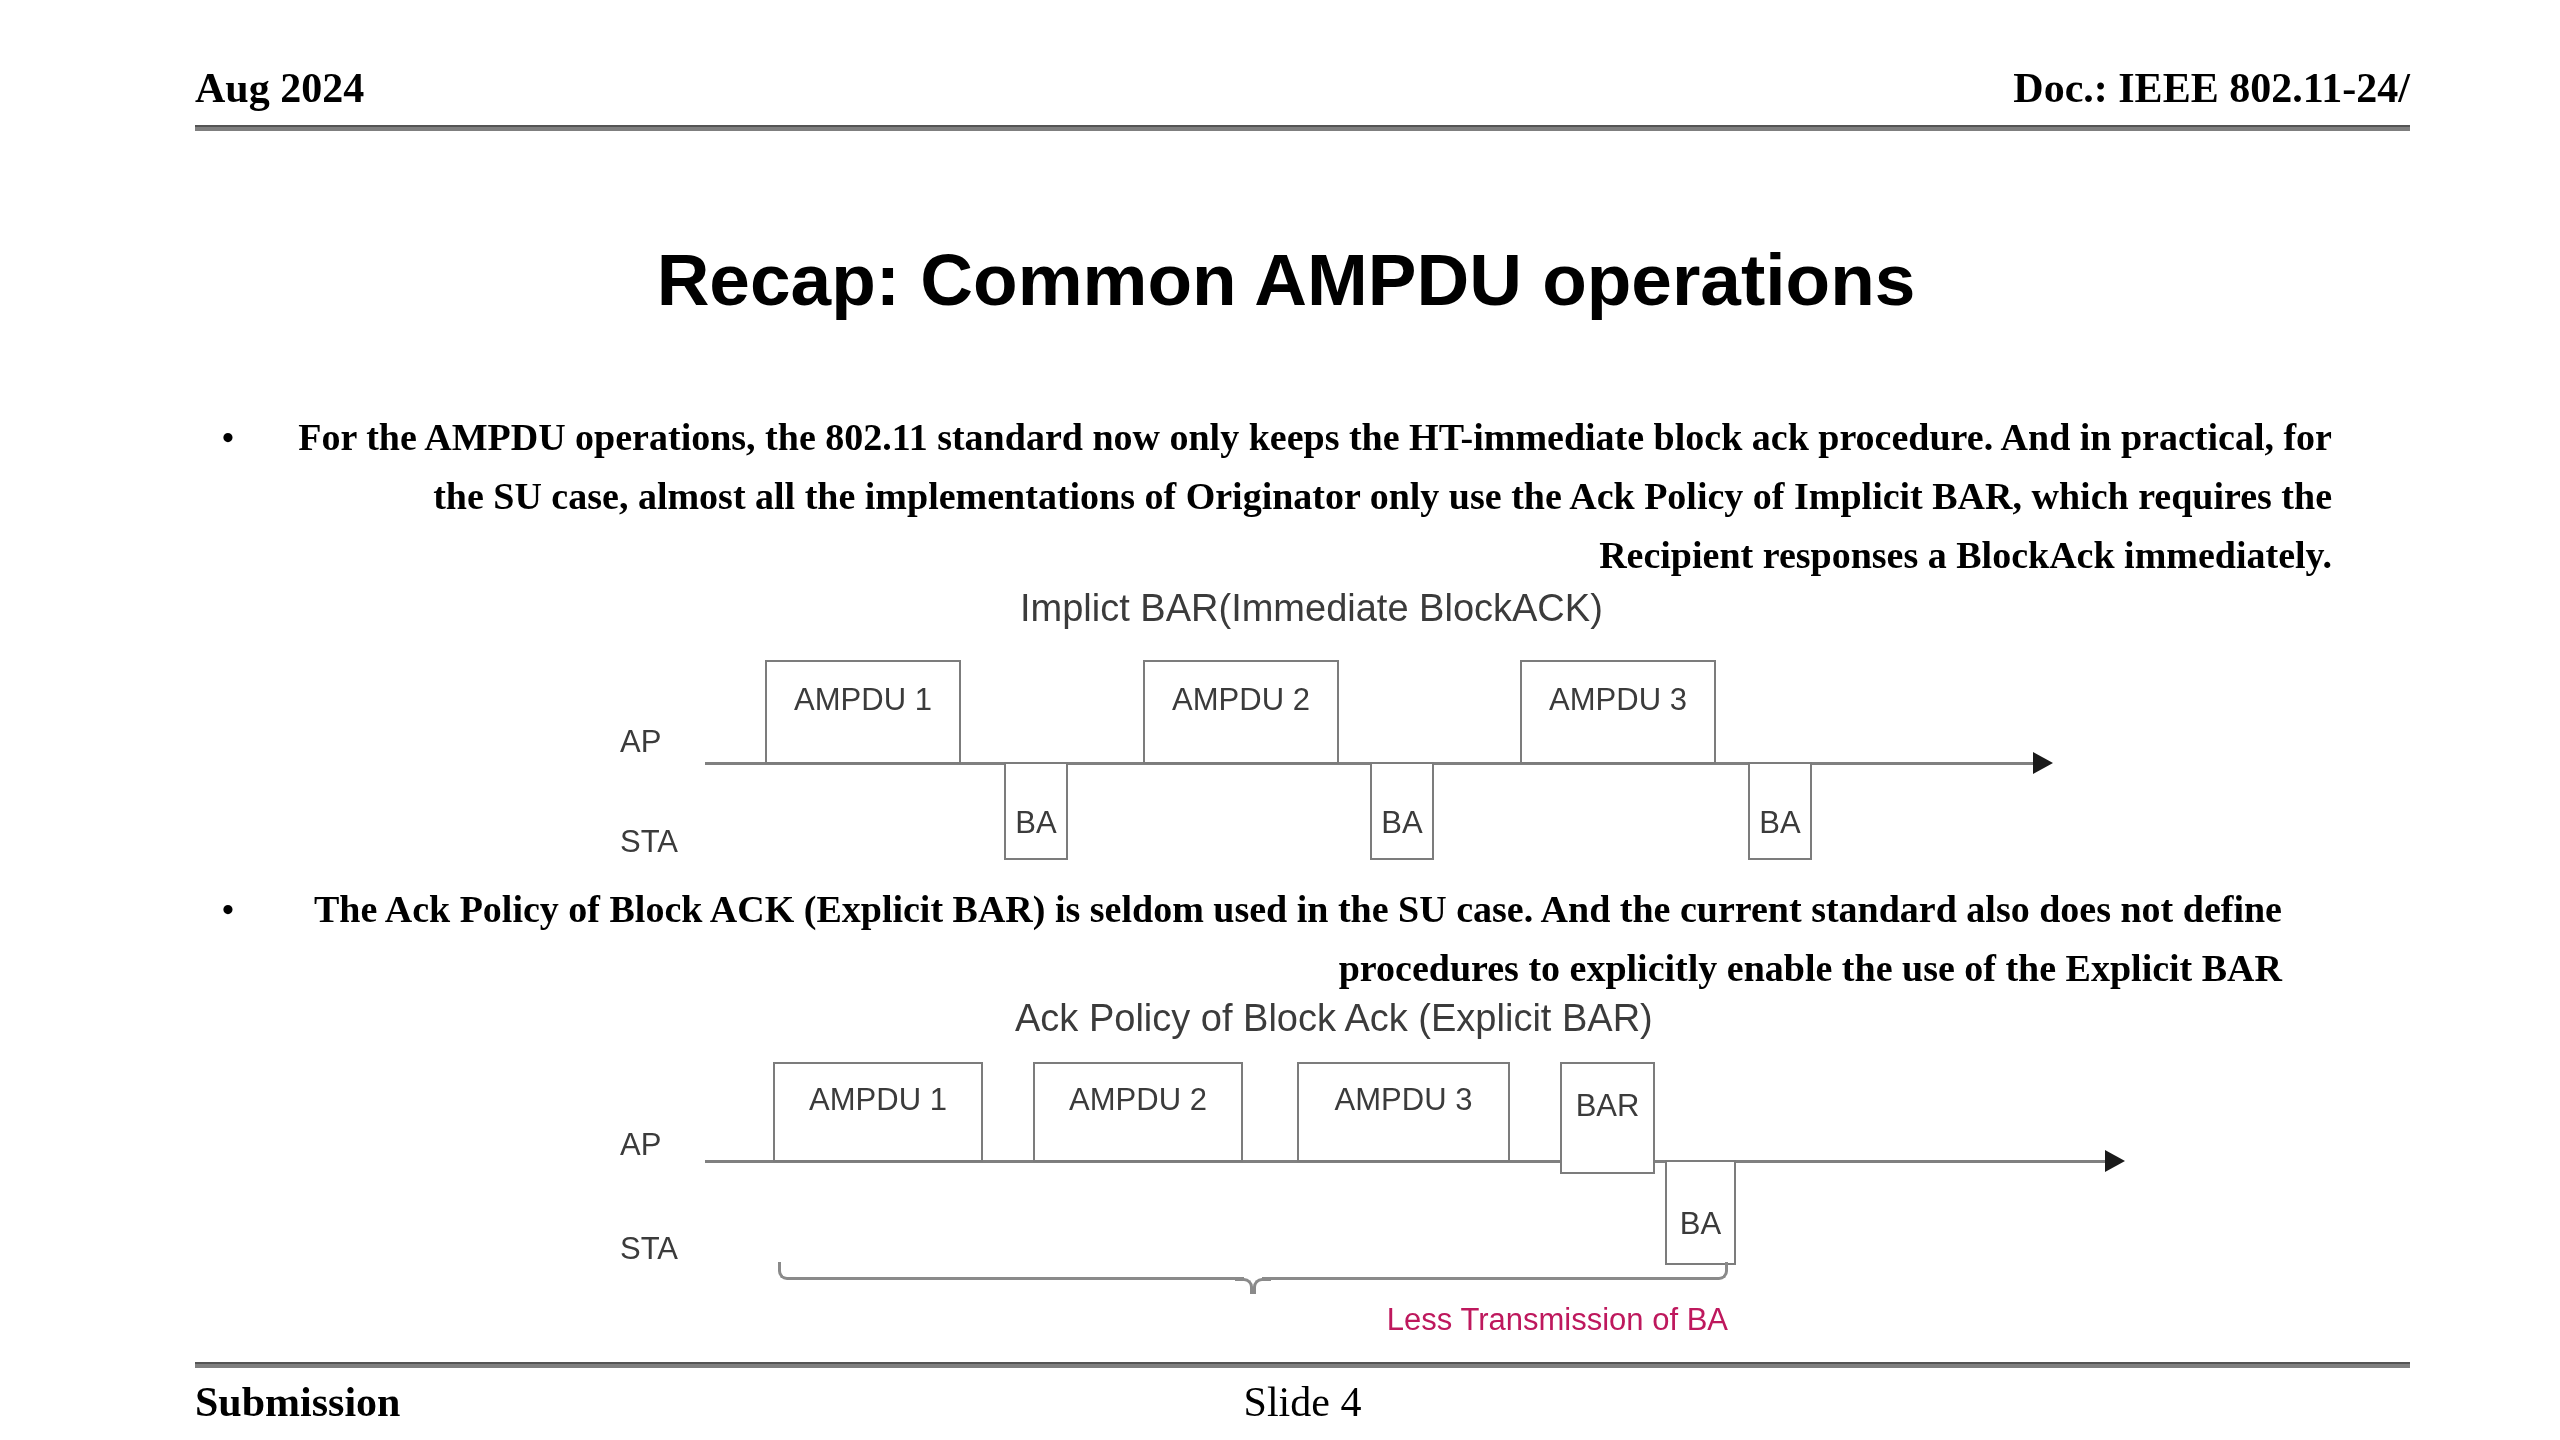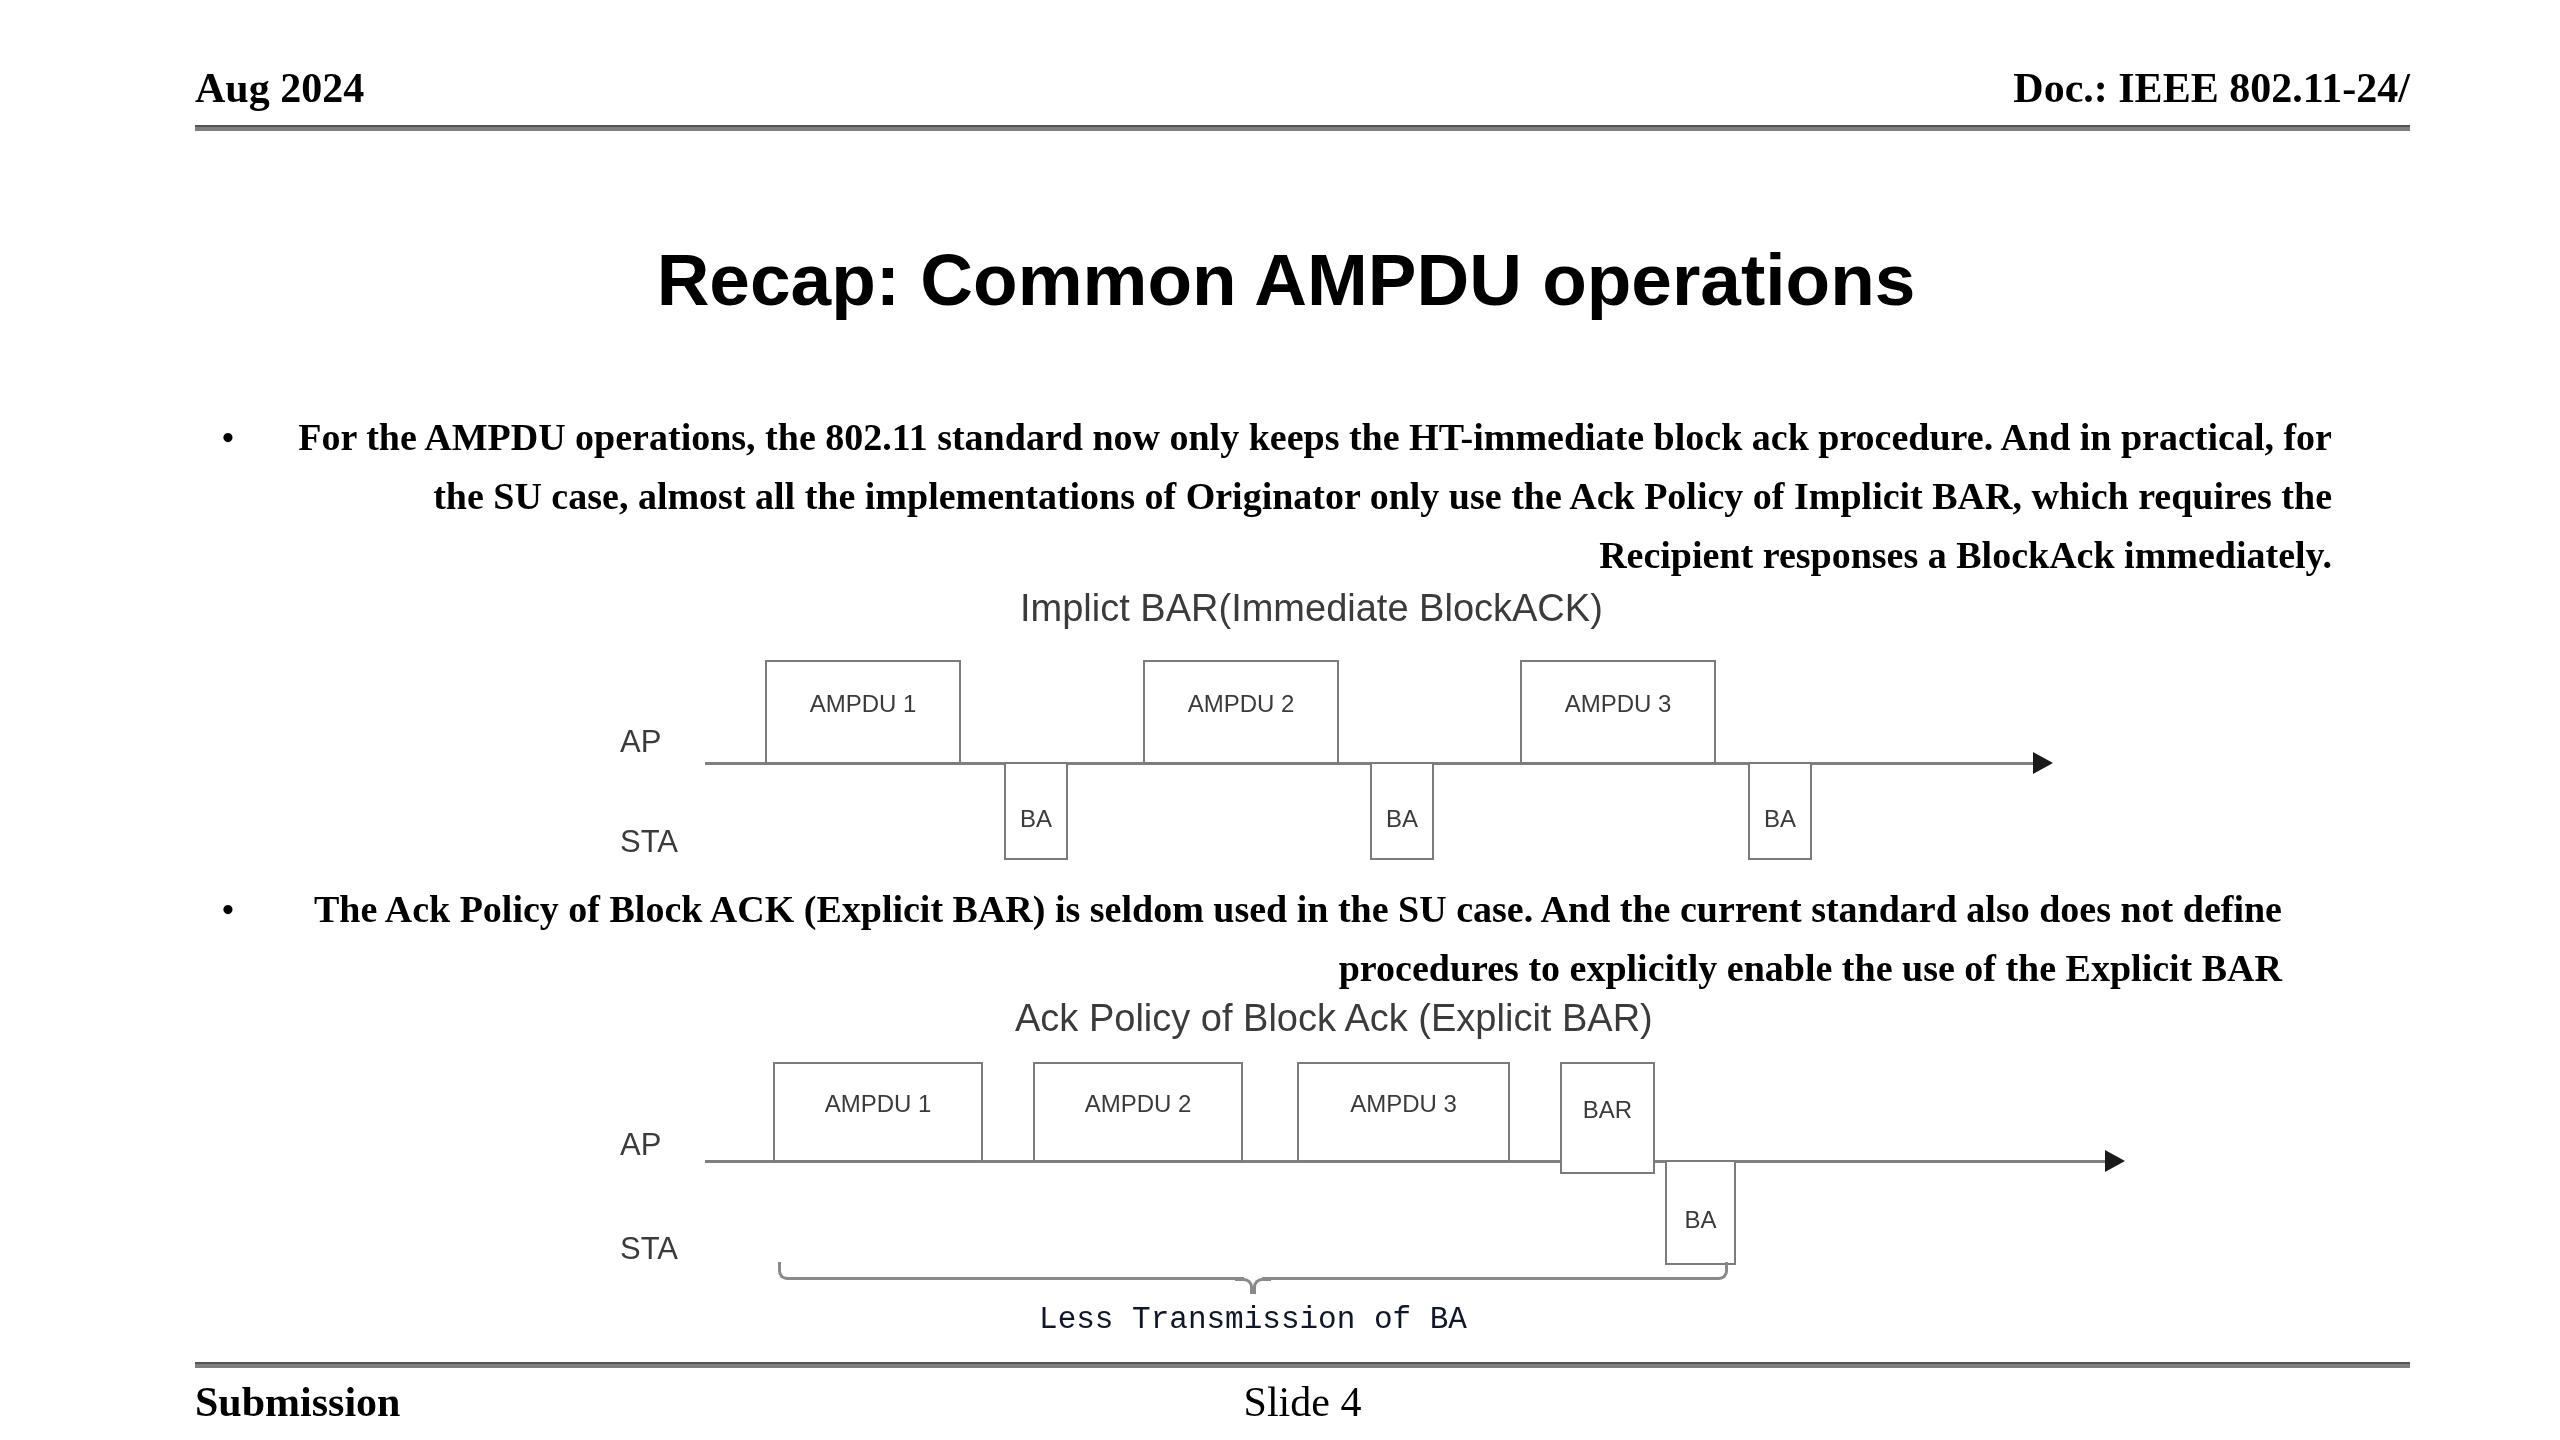--- a/index.html
+++ b/index.html
@@ -136,21 +136,21 @@
     border-top: 11px solid transparent;
     border-bottom: 11px solid transparent;
     border-left: 20px solid #1a1a1a;
   }
   .pkt {
     position: absolute;
     box-sizing: border-box;
     border: 2px solid #7c7c7c;
     background: #ffffff;
     font-family: "Liberation Sans", sans-serif;
-    font-size: 24px;
+    font-size: 31px;
     color: #3b3b3b;
     text-align: center;
     white-space: nowrap;
   }
   .pkt-up .pkt-label {
     position: absolute;
     left: 0;
     right: 0;
     bottom: 44%;
   }
@@ -192,26 +192,26 @@
     position: absolute;
     box-sizing: border-box;
     width: 18px;
     height: 16px;
     border-left: 3px solid #8a8a8a;
     border-top: 3px solid #8a8a8a;
     border-top-left-radius: 9px;
   }
   #brace-caption {
     position: absolute;
-    font-family: Liberation Mono, monospace;
+    font-family: Liberation Sans, sans-serif;
     font-size: 31px;
     line-height: 36px;
-    color: #0f172a;
-    white-space: nowrap;
-    text-align: center;
+    color: #be185d;
+    white-space: nowrap;
+    text-align: right;
   }
 
   
   #footer-rule {
     position: absolute;
     left: 195px;
     top: 1362px;
     width: 2215px;
     height: 4px;
     background: #7f7f7f;

